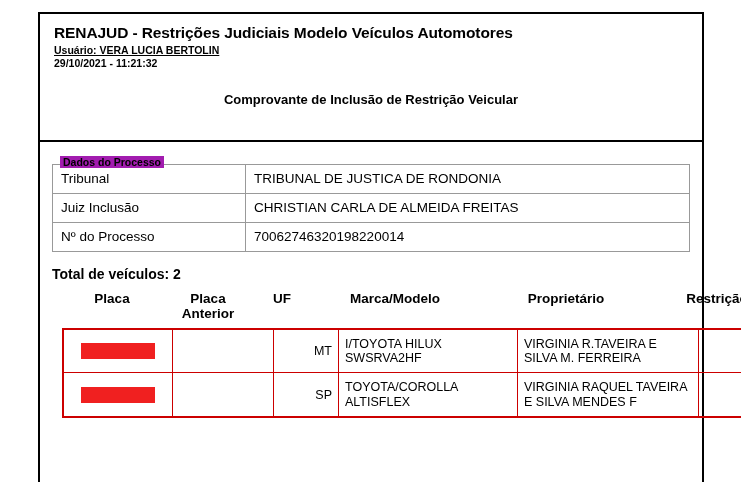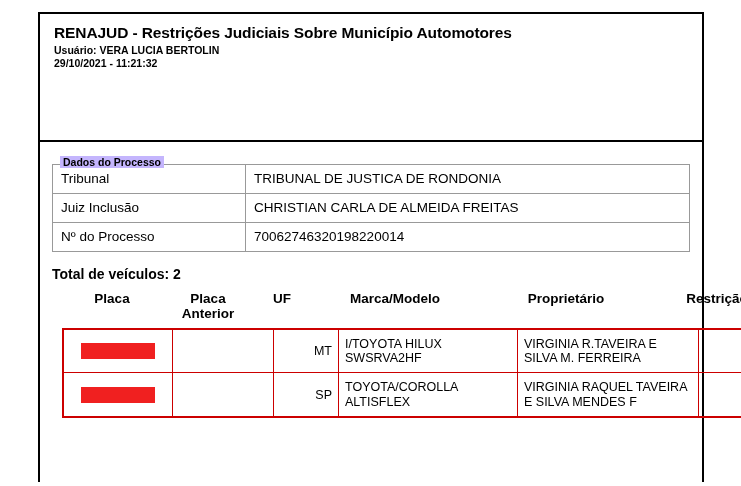--- a/index.html
+++ b/index.html
@@ -39,20 +39,21 @@
     font-size: 15.5px;
     font-weight: bold;
     letter-spacing: -0.1px;
     line-height: 1.15;
   }
   .user-line {
     font-size: 10.5px;
     font-weight: bold;
     margin-top: 2px;
     line-height: 1.25;
+    text-decoration: underline;
   }
   .datetime-line {
     font-size: 10.5px;
     font-weight: bold;
     line-height: 1.25;
   }
   .subtitle {
     text-align: center;
     font-size: 13px;
     font-weight: bold;
@@ -75,21 +76,21 @@
     right: 0;
     top: 126px;
     padding: 6px 12px 0 12px;
     box-sizing: border-box;
   }
   .fieldset-legend {
     font-size: 10.5px;
     font-weight: bold;
     padding: 0 3px;
     display: inline-block;
-    background: #c4b5fd;
+    background: #a21caf;
     position: relative;
     top: 6px;
     left: 8px;
   }
   .processo-table {
     border-collapse: collapse;
     width: 100%;
     table-layout: fixed;
   }
   .processo-table td {
@@ -156,23 +157,24 @@
   }
   .cell-center { text-align: right; }
 </style>
 </head>
 <body>
 
 <div class="page">
   <div class="doc-frame">
 
     <div class="header-block">
-      <div class="doc-title">RENAJUD - Restrições Judiciais Sobre Município Automotores</div>
+      <div class="doc-title">RENAJUD - Restrições Judiciais Modelo Veículos Automotores</div>
       <div class="user-line">Usuário: VERA LUCIA BERTOLIN</div>
       <div class="datetime-line">29/10/2021 - 11:21:32</div>
+      <div class="subtitle">Comprovante de Inclusão de Restrição Veicular</div>
     </div>
 
     <div class="header-rule"></div>
 
     <div class="processo-wrap">
       <div class="fieldset-legend">Dados do Processo</div>
       <table class="processo-table">
         <tbody>
           <tr>
             <td class="label">Tribunal</td>

